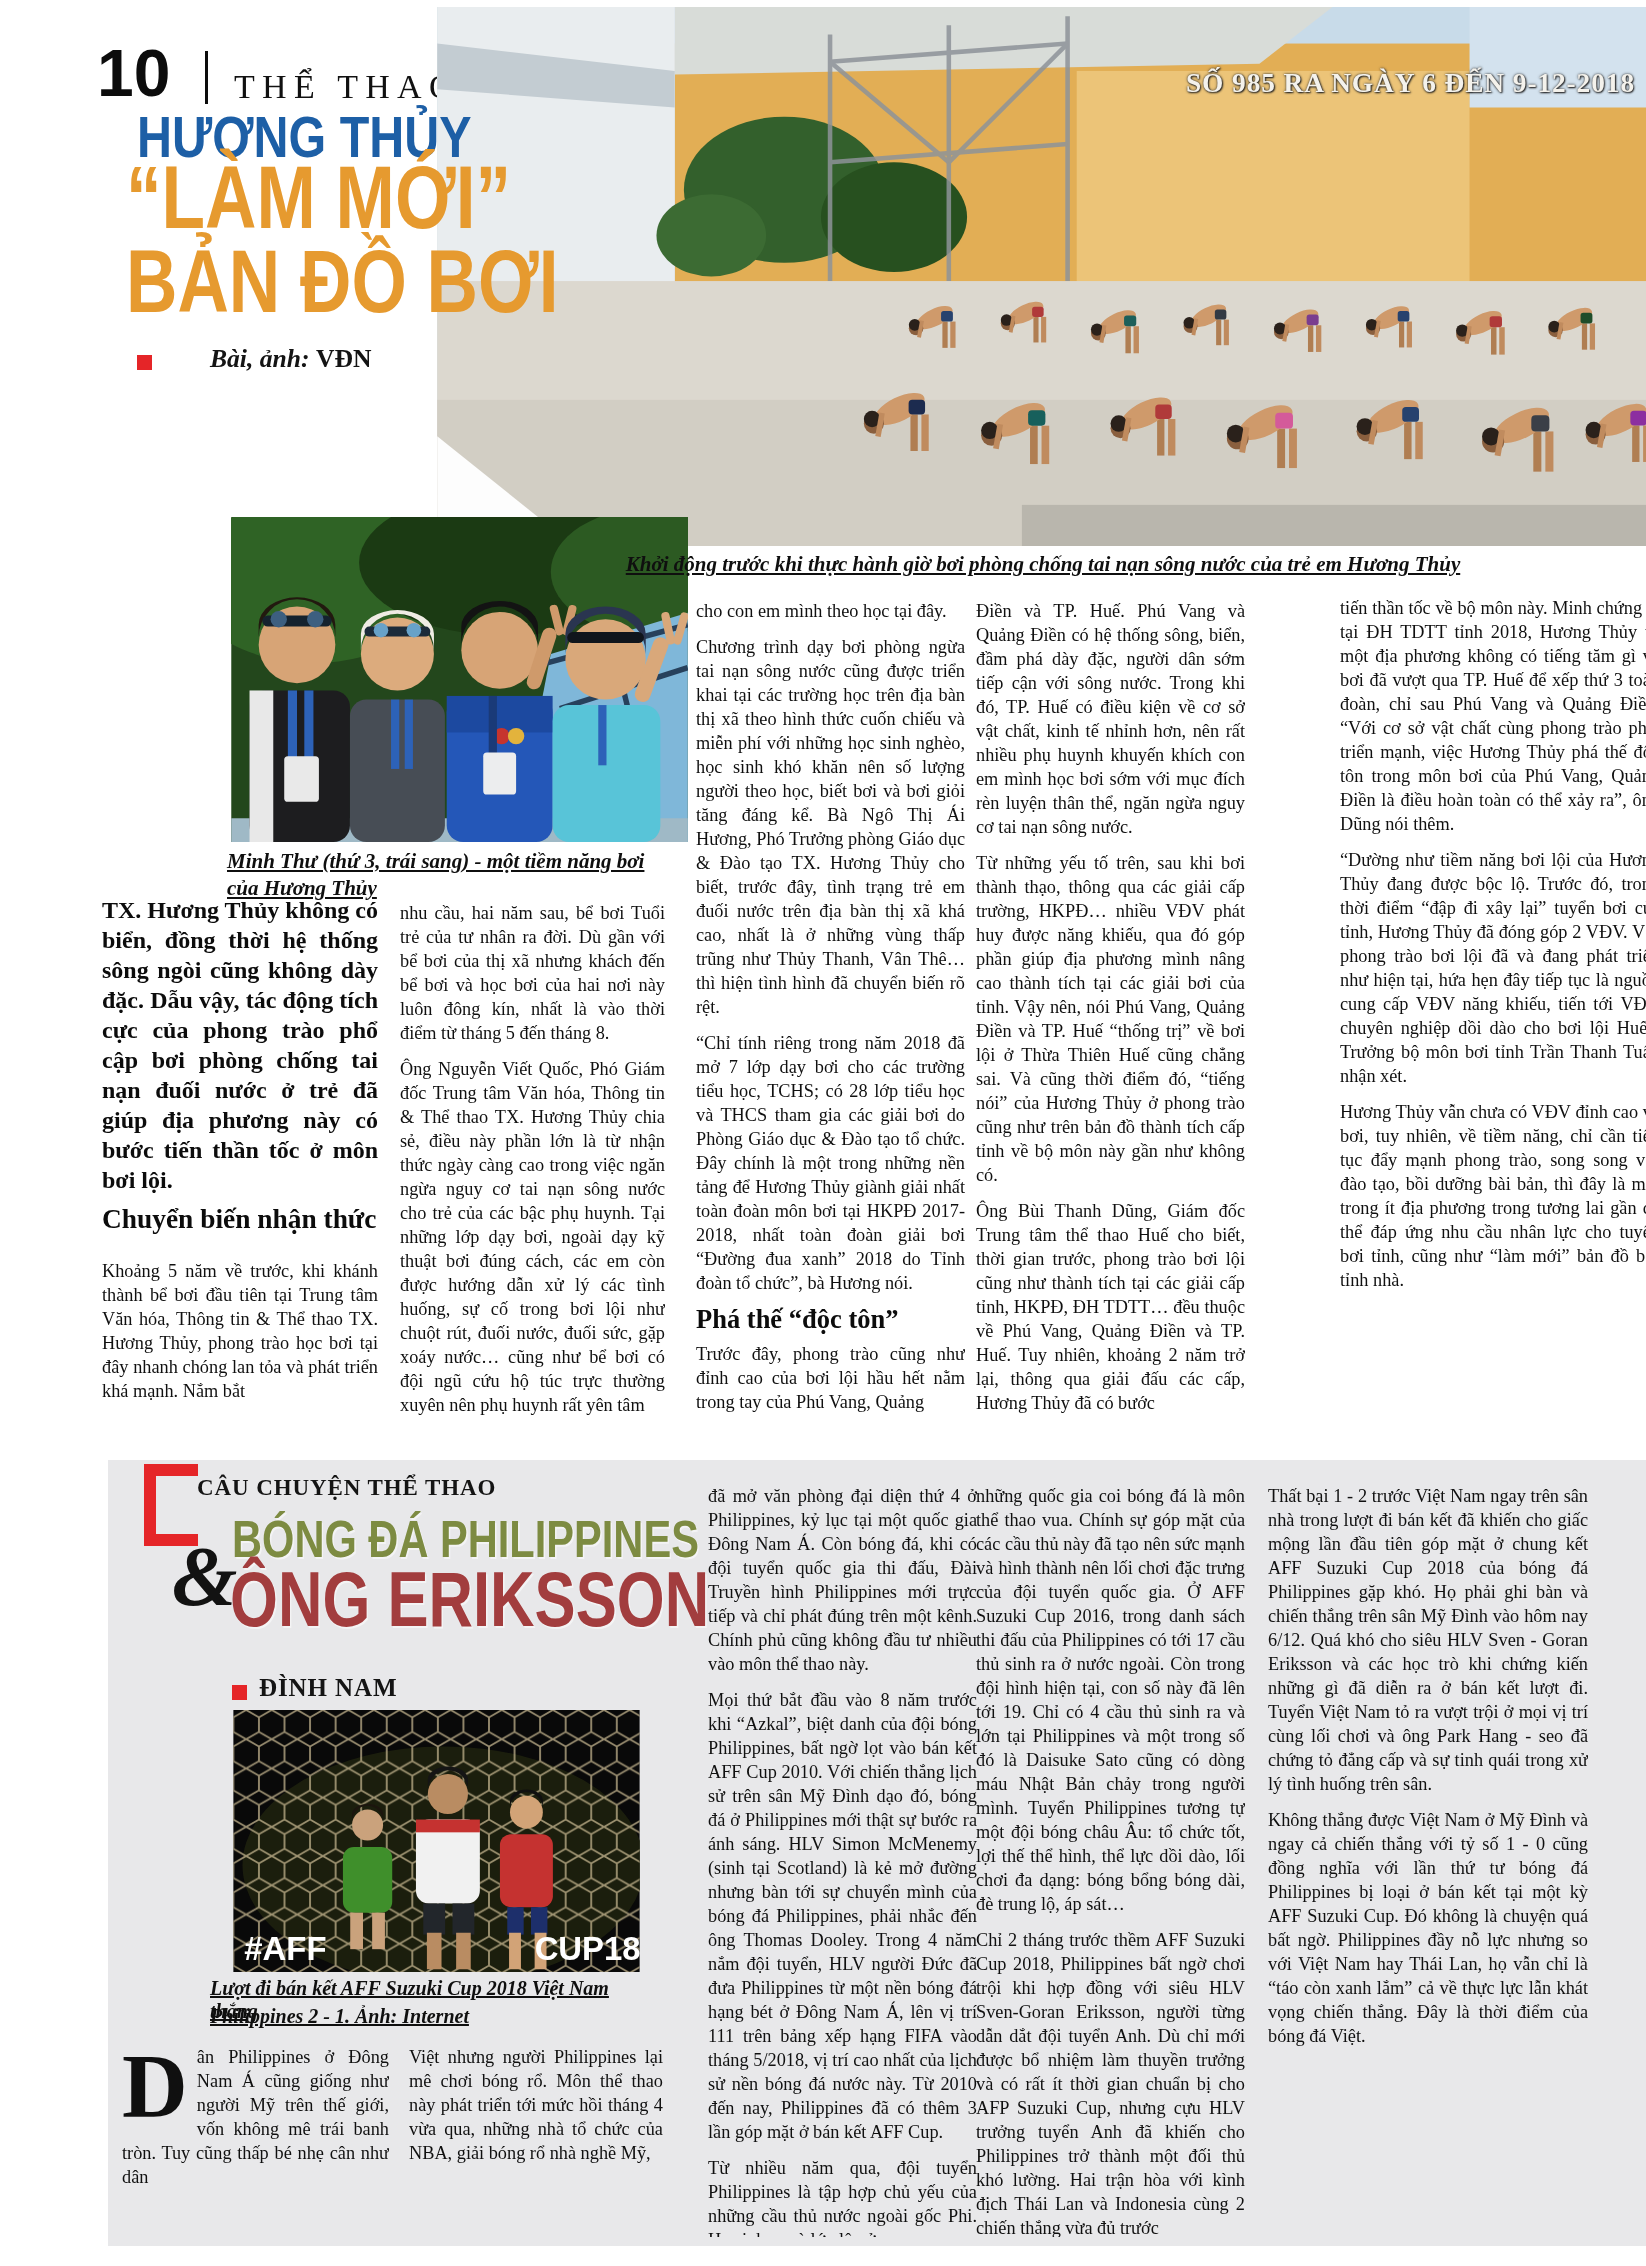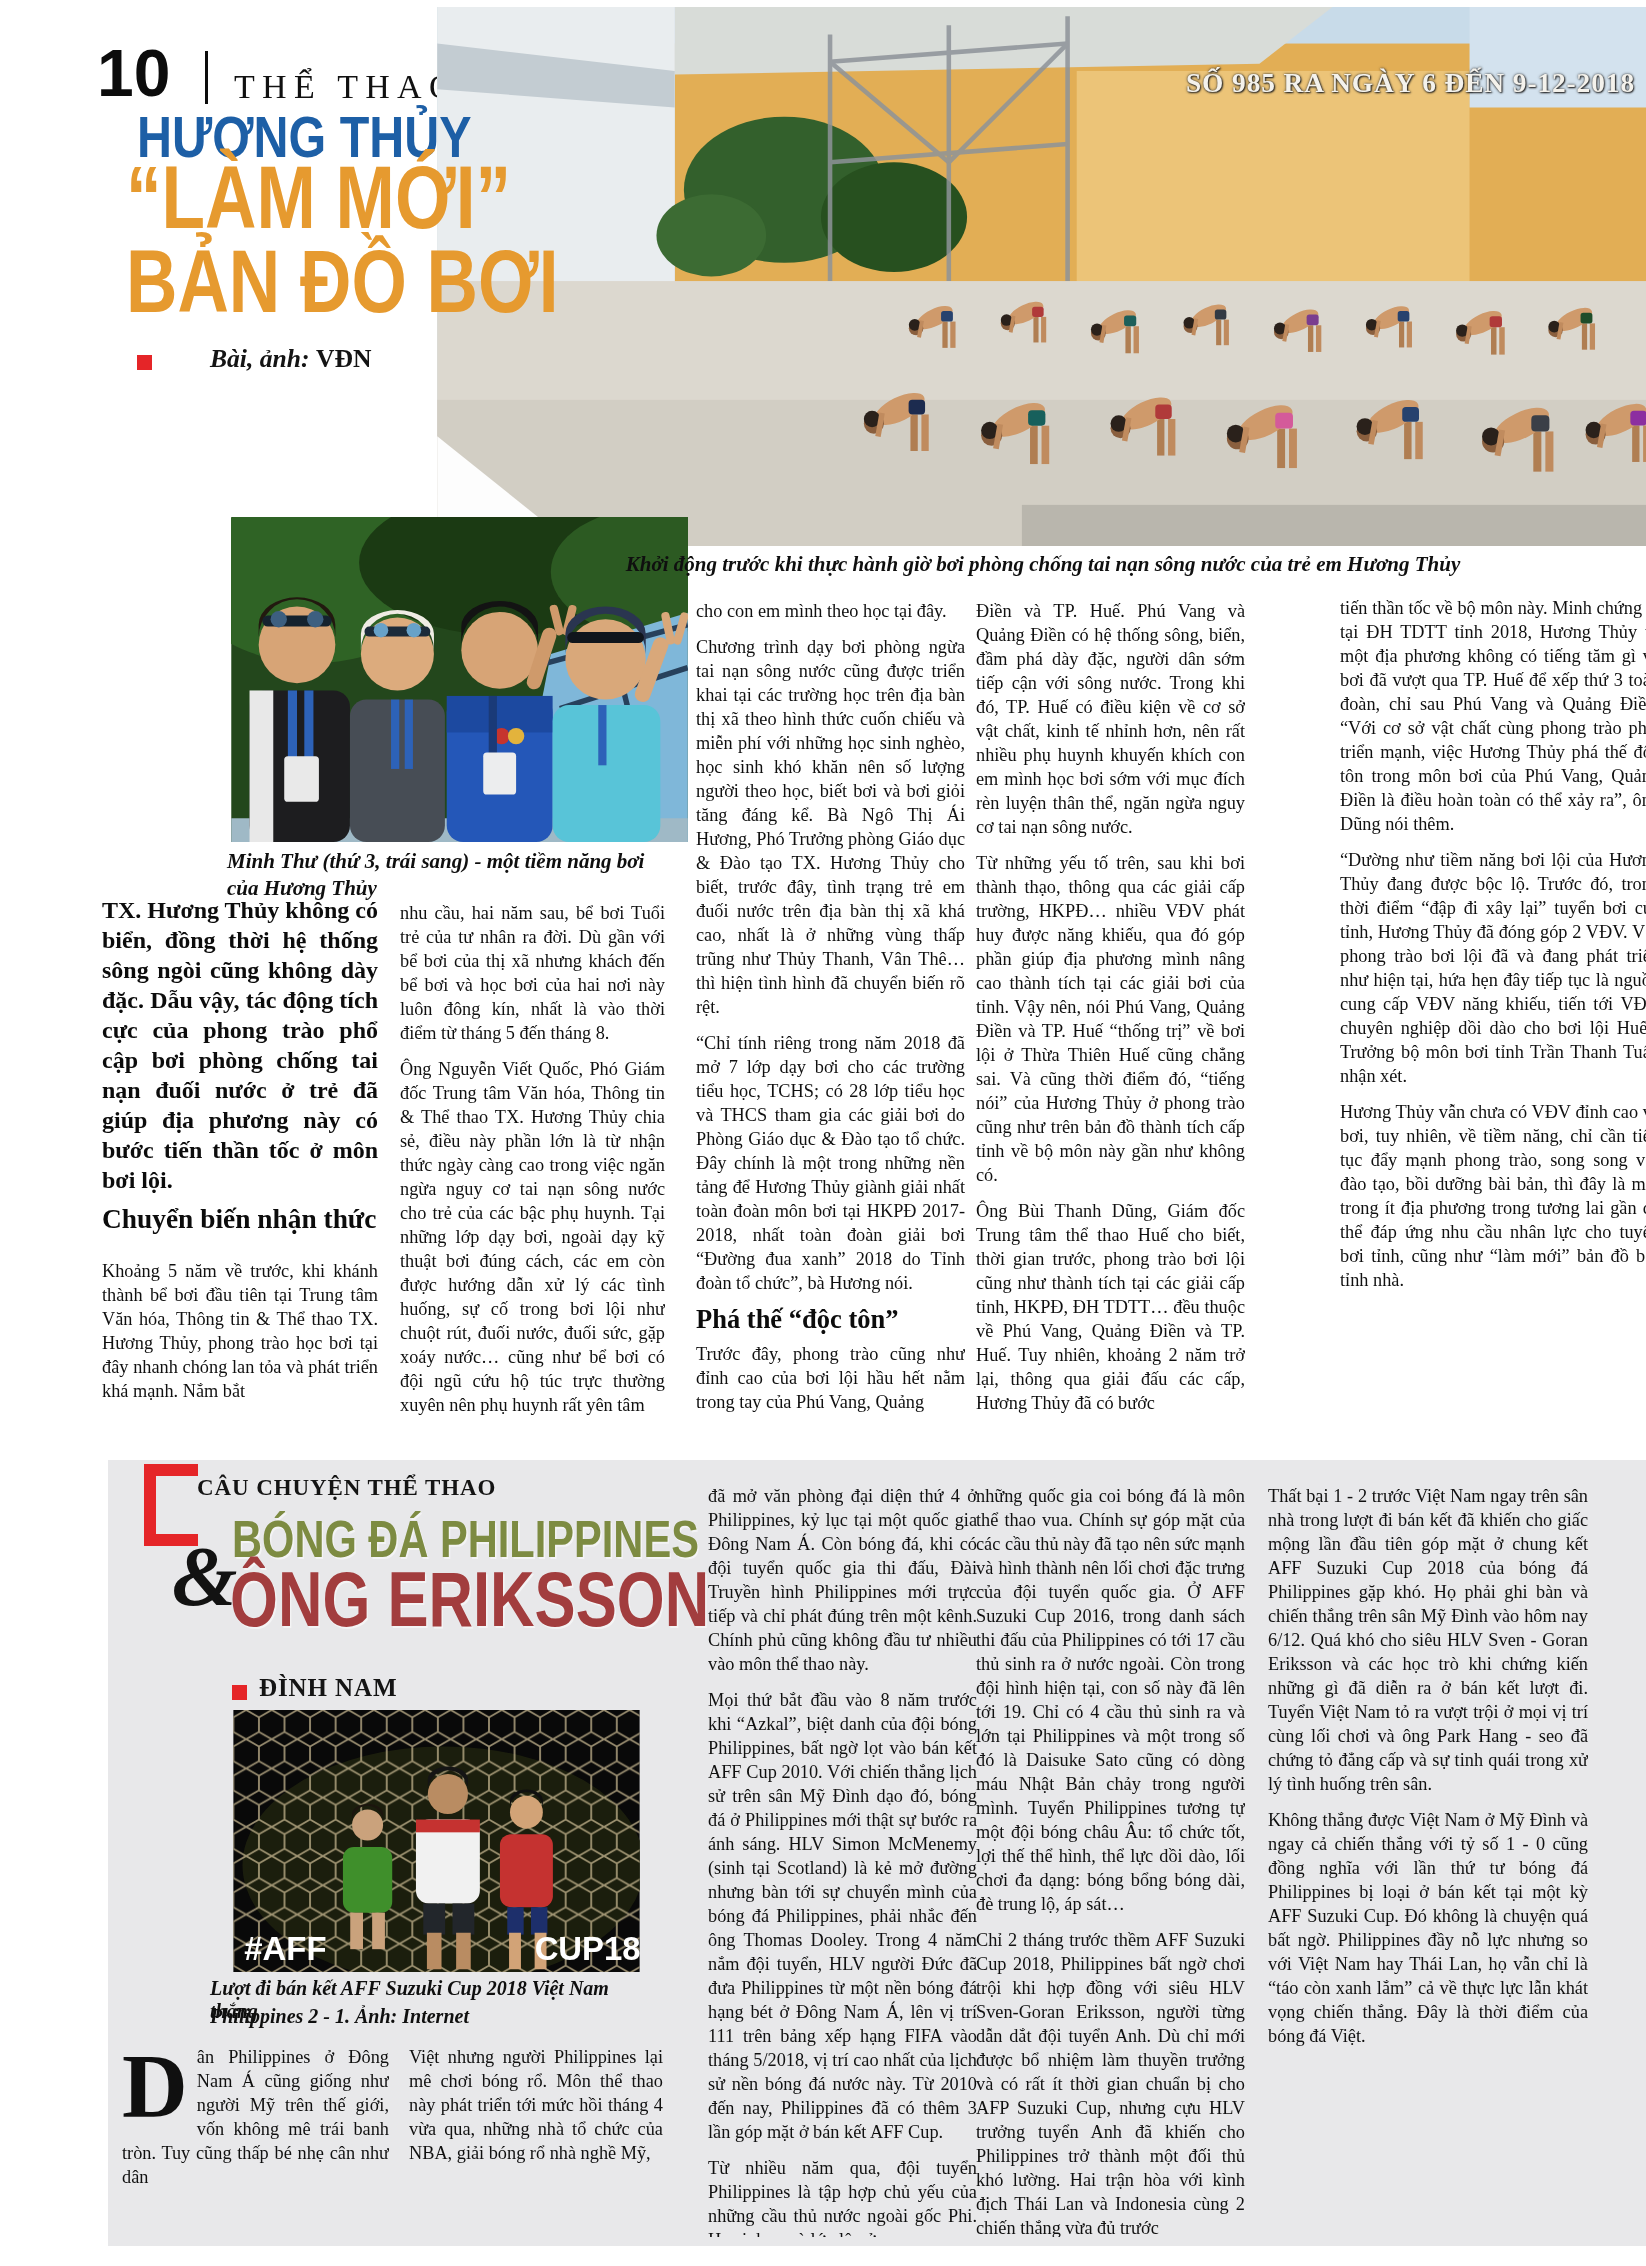--- a/index.html
+++ b/index.html
@@ -28,21 +28,21 @@
   .byline-italic{font-style:italic;font-weight:bold;}
   .byline-name{font-weight:bold;font-style:normal;}
 
   
   .big-photo{left:437px;top:7.3px;width:1210px;height:539px;}
   .kids-photo{left:231px;top:517px;width:457px;height:325px;}
   .fb-photo{left:233px;top:1710px;width:462px;height:262px;}
   svg{display:block;}
 
   
-  .caption{font-weight:bold;font-style:italic;color:#0f0f0f;}
+  .caption{font-weight:bold;font-style:italic;color:#0f0f0f;text-decoration:underline;}
   .main-caption{left:439px;top:552px;width:1208px;text-align:center;font-size:21px;}
   .kids-caption{left:227px;top:848px;width:429px;font-size:21px;line-height:27.4px;}
   .fb-cap1{left:210px;top:1977px;width:439px;font-size:20px;}
   .fb-cap2{left:210px;top:2005px;width:439px;font-size:20px;}
 
   
   .col{text-align:justify;font-size:18.3px;line-height:24px;overflow:hidden;color:#101010;}
   .col p{margin:0 0 12px 0;}
   .c3{left:696px;top:599px;width:269px;height:859px;}
   .c4{left:976px;top:599px;width:269px;height:859px;}

